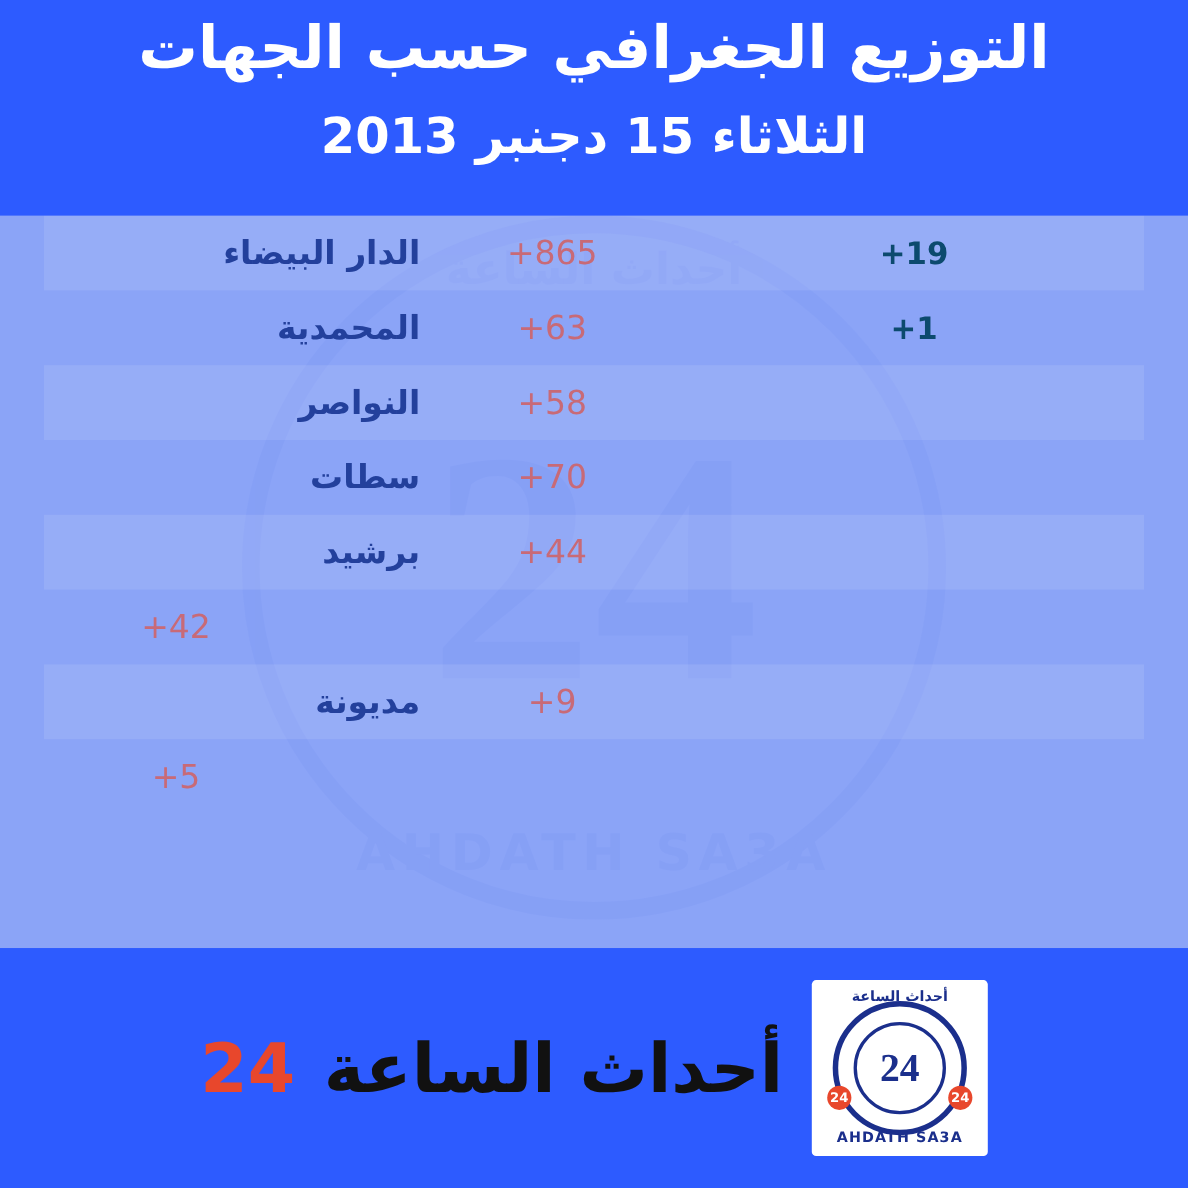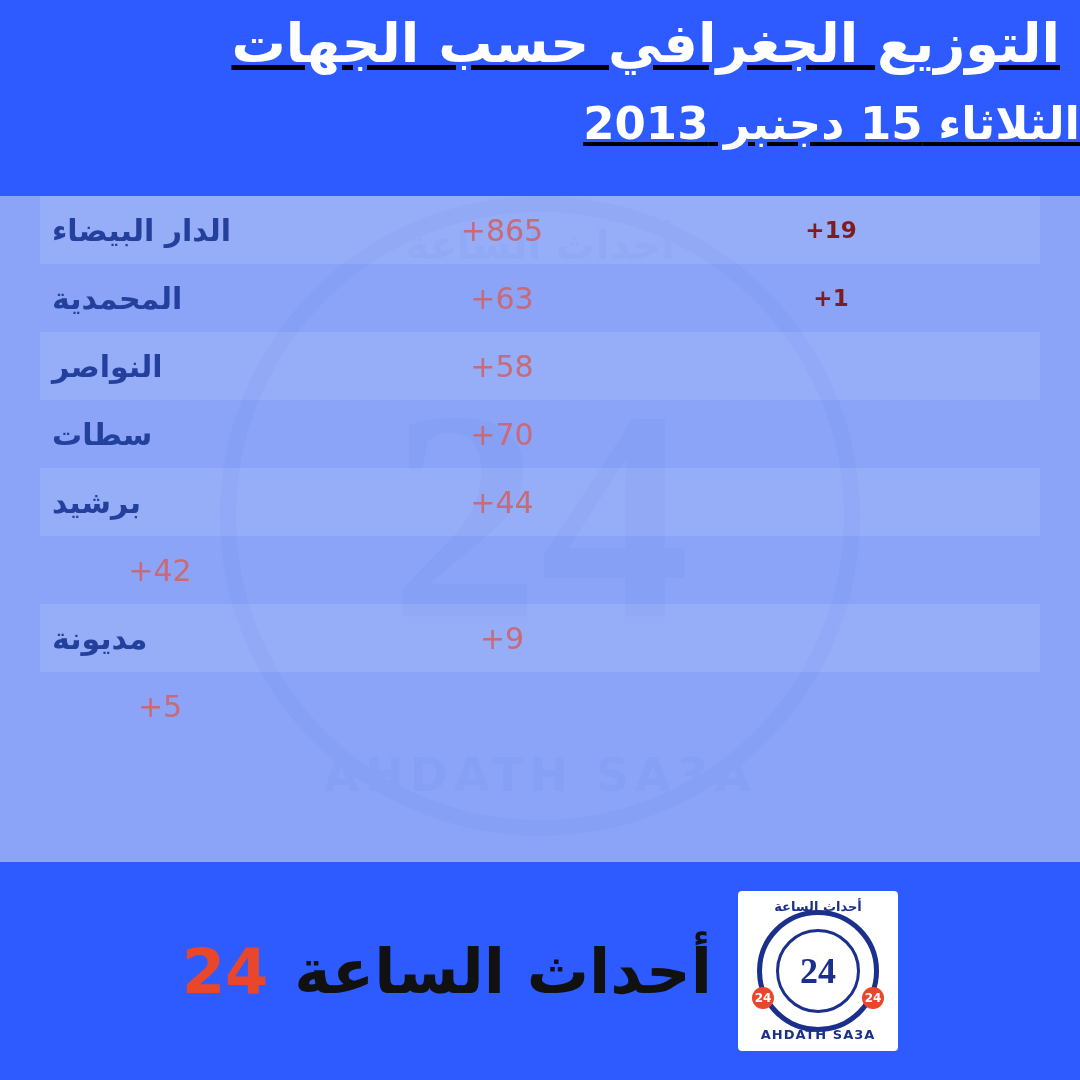--- a/index.html
+++ b/index.html
@@ -21,25 +21,24 @@
     display: flex;
     flex-direction: column;
     background: #2d5bff;
   }
 
   
   .header {
     background: #2d5bff;
     padding-top: 14px;
     padding-bottom: 10px;
-    text-align: right;
+    text-align: center;
     flex: 0 0 auto;
     height: 196px;
     box-sizing: border-box;
-    text-decoration: underline;
   }
   .header-title {
     color: #ffffff;
     font-size: 54px;
     font-weight: bold;
     letter-spacing: 0px;
     line-height: 1.1;
     padding: 0 20px;
     white-space: nowrap;
   }
@@ -122,41 +121,41 @@
     align-items: center;
     height: 68px;
     margin: 0 40px;
     box-sizing: border-box;
   }
   .row.alt {
     background: rgba(255,255,255,0.10);
   }
   .cell-region {
     flex: 0 0 330px;
-    text-align: left;
+    text-align: right;
     padding-left: 12px;
     color: #23409c;
     font-size: 30px;
     font-weight: bold;
     order: 3;
   }
   .cell-cases {
     flex: 0 0 240px;
     text-align: center;
     color: #c86a77;
     font-size: 30px;
     font-weight: normal;
     order: 2;
     direction: ltr;
   }
   .cell-deaths {
     flex: 1 1 auto;
     text-align: center;
-    color: #7f1d1d;
-    font-size: 23px;
+    color: #0c4a6e;
+    font-size: 28px;
     font-weight: bold;
     order: 1;
     direction: ltr;
   }
 
   
   .footer {
     flex: 0 0 auto;
     height: 218px;
     background: #2d5bff;

